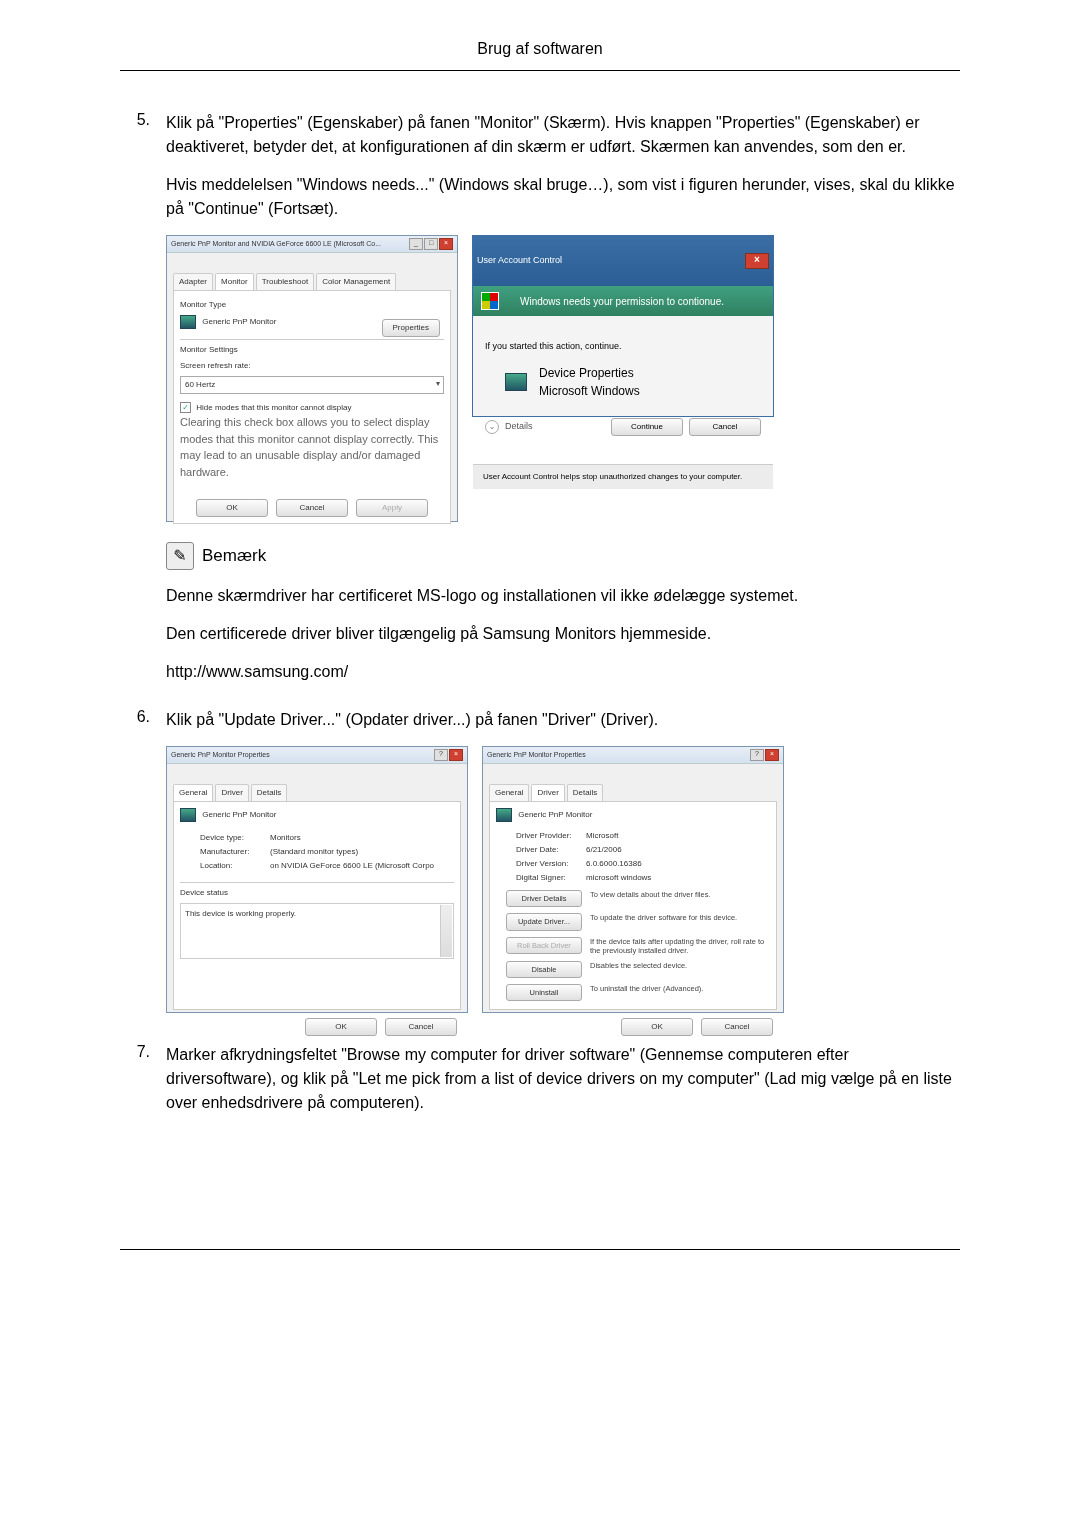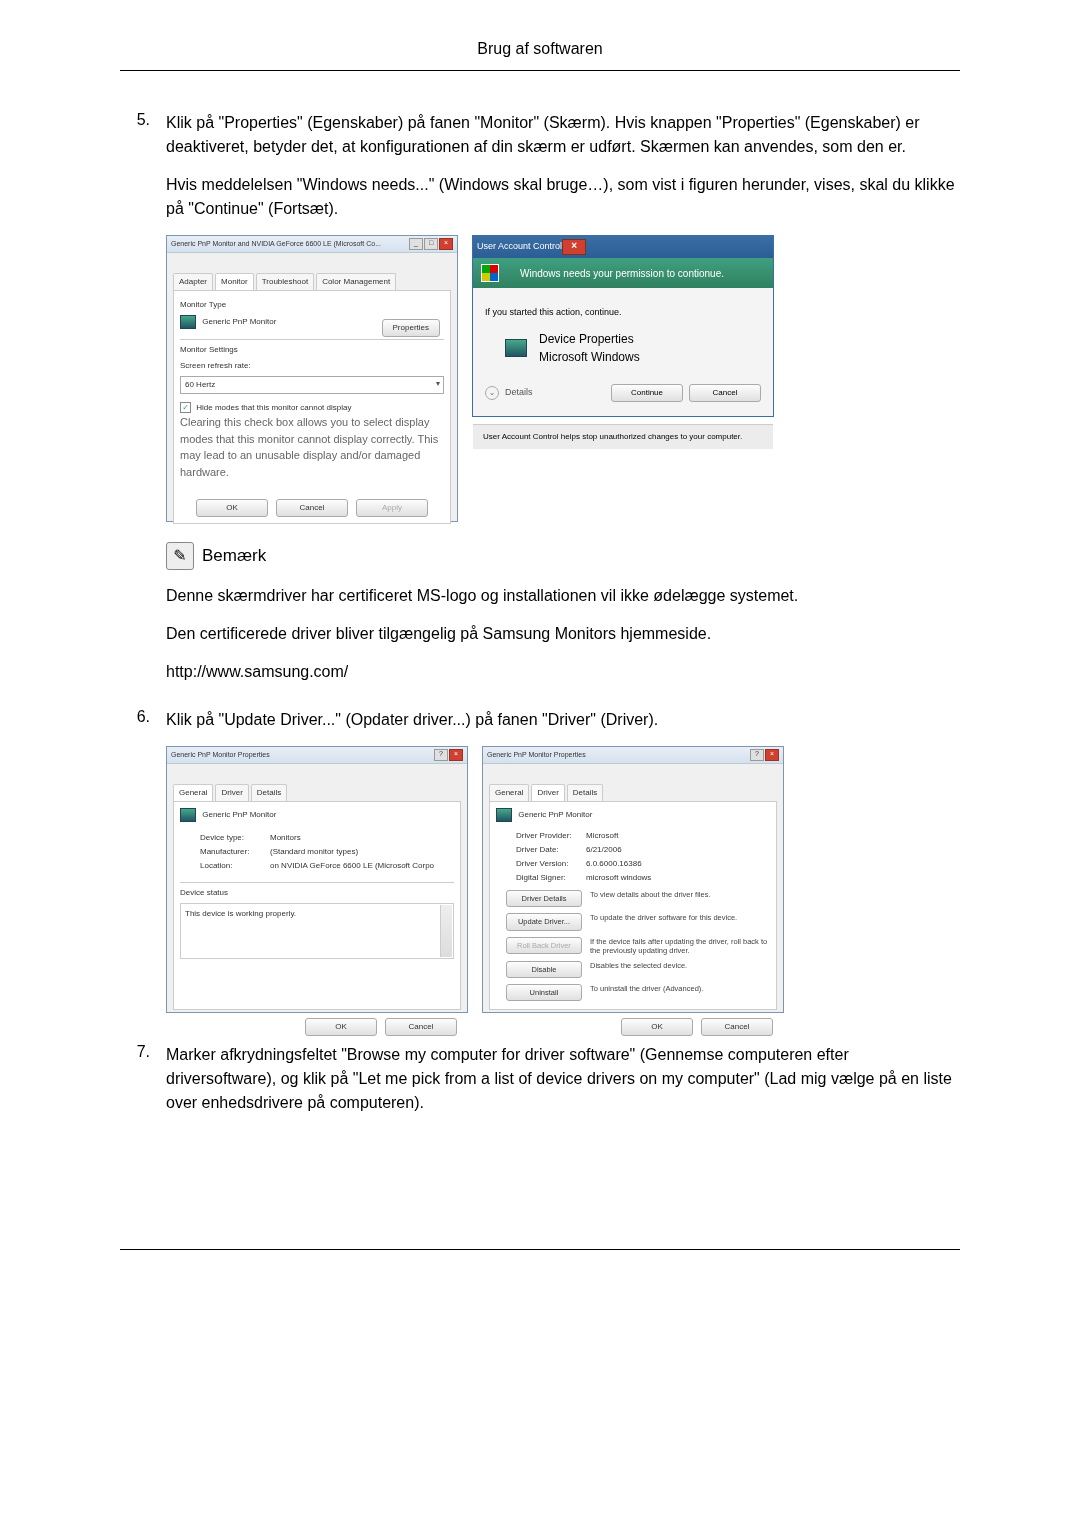--- a/index.html
+++ b/index.html
@@ -181,40 +181,41 @@
     border: 1px solid #3a6ea5;
     background: #f4f4f4;
     font-size: 9px;
     font-family: Tahoma, Arial, sans-serif;
   }
   .uac-title {
     background: linear-gradient(#3a6ea5,#2a5e95);
     color: #fff;
     height: 18px;
     display: flex;
+    justify-content: space-between;
     align-items: center;
-    padding: 2px 4px;
+    padding: 16px 4px;
     font-size: 9px;
   }
   .uac-close { background:#d04030; width:22px; height:14px; border:1px solid #803020; text-align:center; color:#fff; font-weight:bold; font-size:10px; line-height:12px; }
   .uac-banner {
     background: linear-gradient(#3fa080,#2f8060);
     color: #fff;
     padding: 6px 8px;
     display: flex;
     align-items: center;
     gap: 21px;
     font-size: 10px;
   }
   .shield-icon {
     width: 16px; height: 16px;
     background: conic-gradient(#d00 0 25%, #06c 25% 50%, #cc0 50% 75%, #0a0 75% 100%);
     border: 1px solid #fff;
   }
-  .uac-body { padding: 18px 12px; font-size: 9px; }
+  .uac-body { padding: 24px 12px; font-size: 9px; }
   .uac-msg { margin-bottom: 10px; }
   .uac-app {
     display:flex; gap: 8px; align-items:center;
     margin: 6px 0 14px 20px;
     font-size: 12px;
   }
   .uac-app .mon-icon { width: 20px; height: 16px; }
   .uac-row2 {
     display:flex; align-items:center;
     justify-content: space-between;
@@ -451,21 +452,21 @@
             <div class="driver-btn-row">
                 <span class="small-btn">Driver Details</span>
                 <span class="desc">To view details about the driver files.</span>
               </div>
             <div class="driver-btn-row">
                 <span class="small-btn">Update Driver...</span>
                 <span class="desc">To update the driver software for this device.</span>
               </div>
             <div class="driver-btn-row">
                 <span class="small-btn disabled">Roll Back Driver</span>
-                <span class="desc">If the device fails after updating the driver, roll back to the previously updating driver.</span>
+                <span class="desc">If the device fails after updating the driver, roll rate to the previously installed driver.</span>
               </div>
             <div class="driver-btn-row">
                 <span class="small-btn">Disable</span>
                 <span class="desc">Disables the selected device.</span>
               </div>
             <div class="driver-btn-row">
                 <span class="small-btn">Uninstall</span>
                 <span class="desc">To uninstall the driver (Advanced).</span>
               </div>
           </div>

